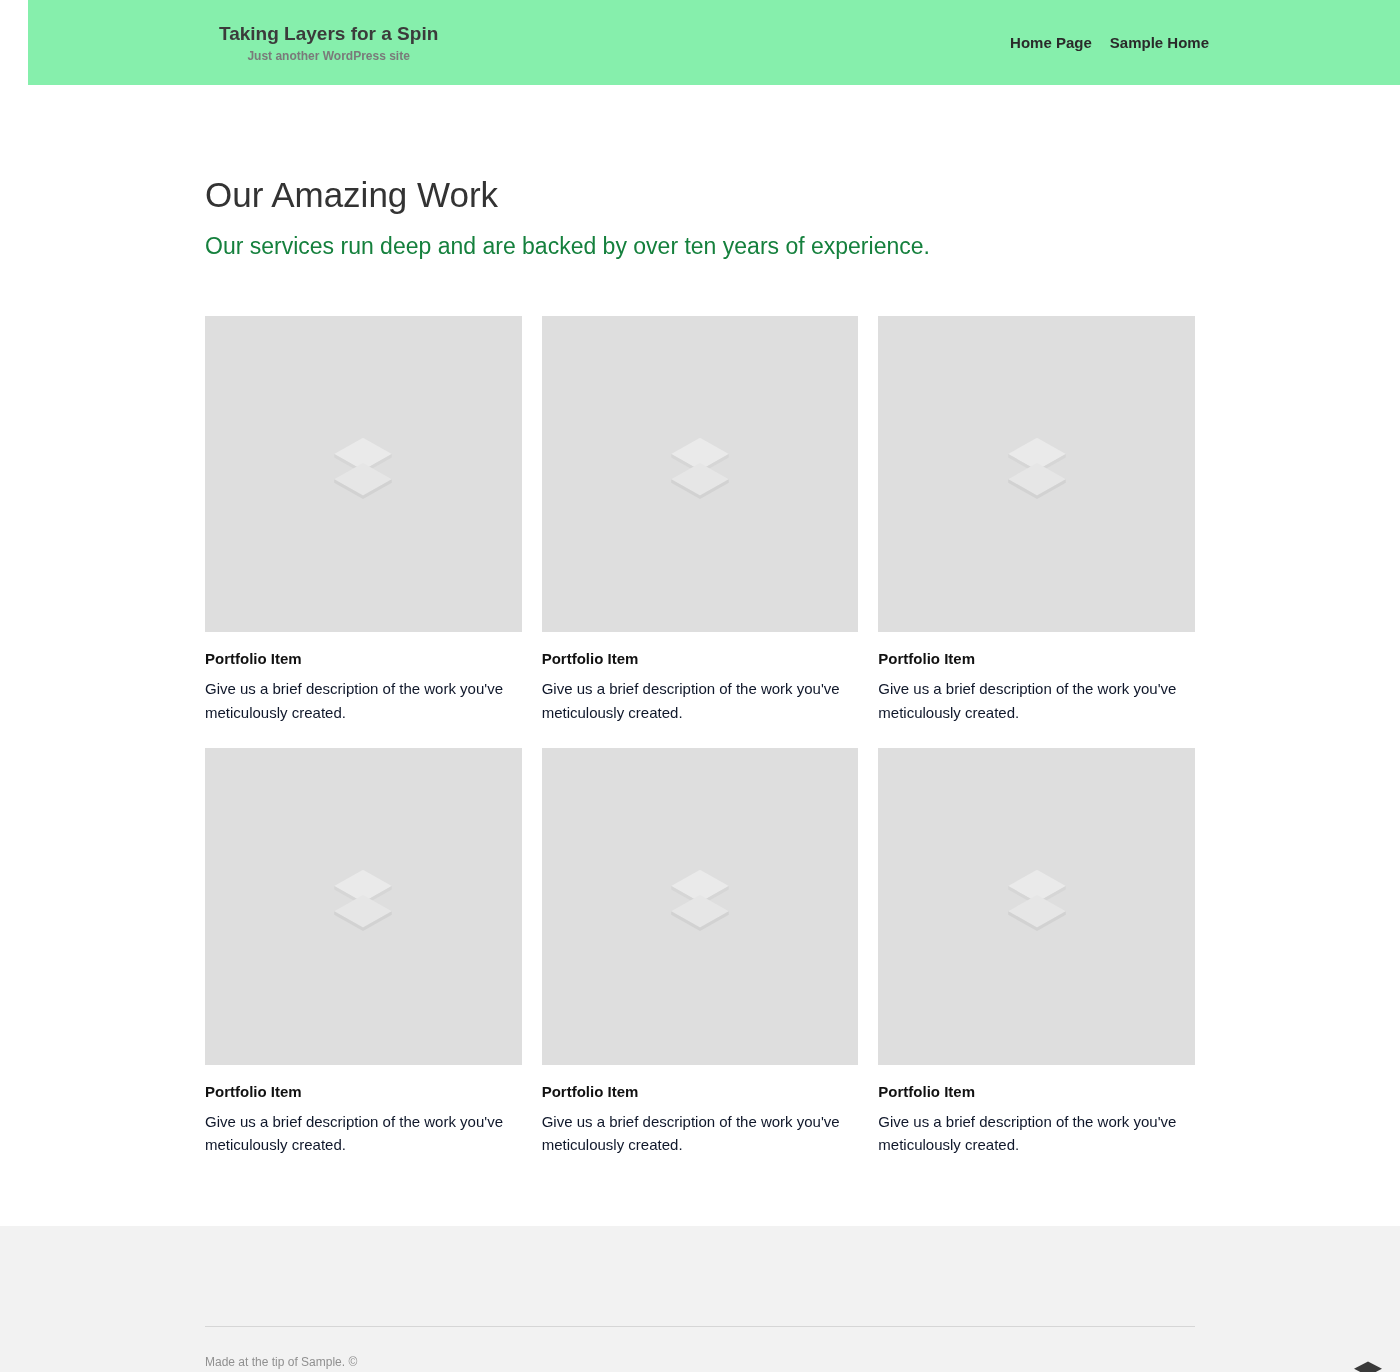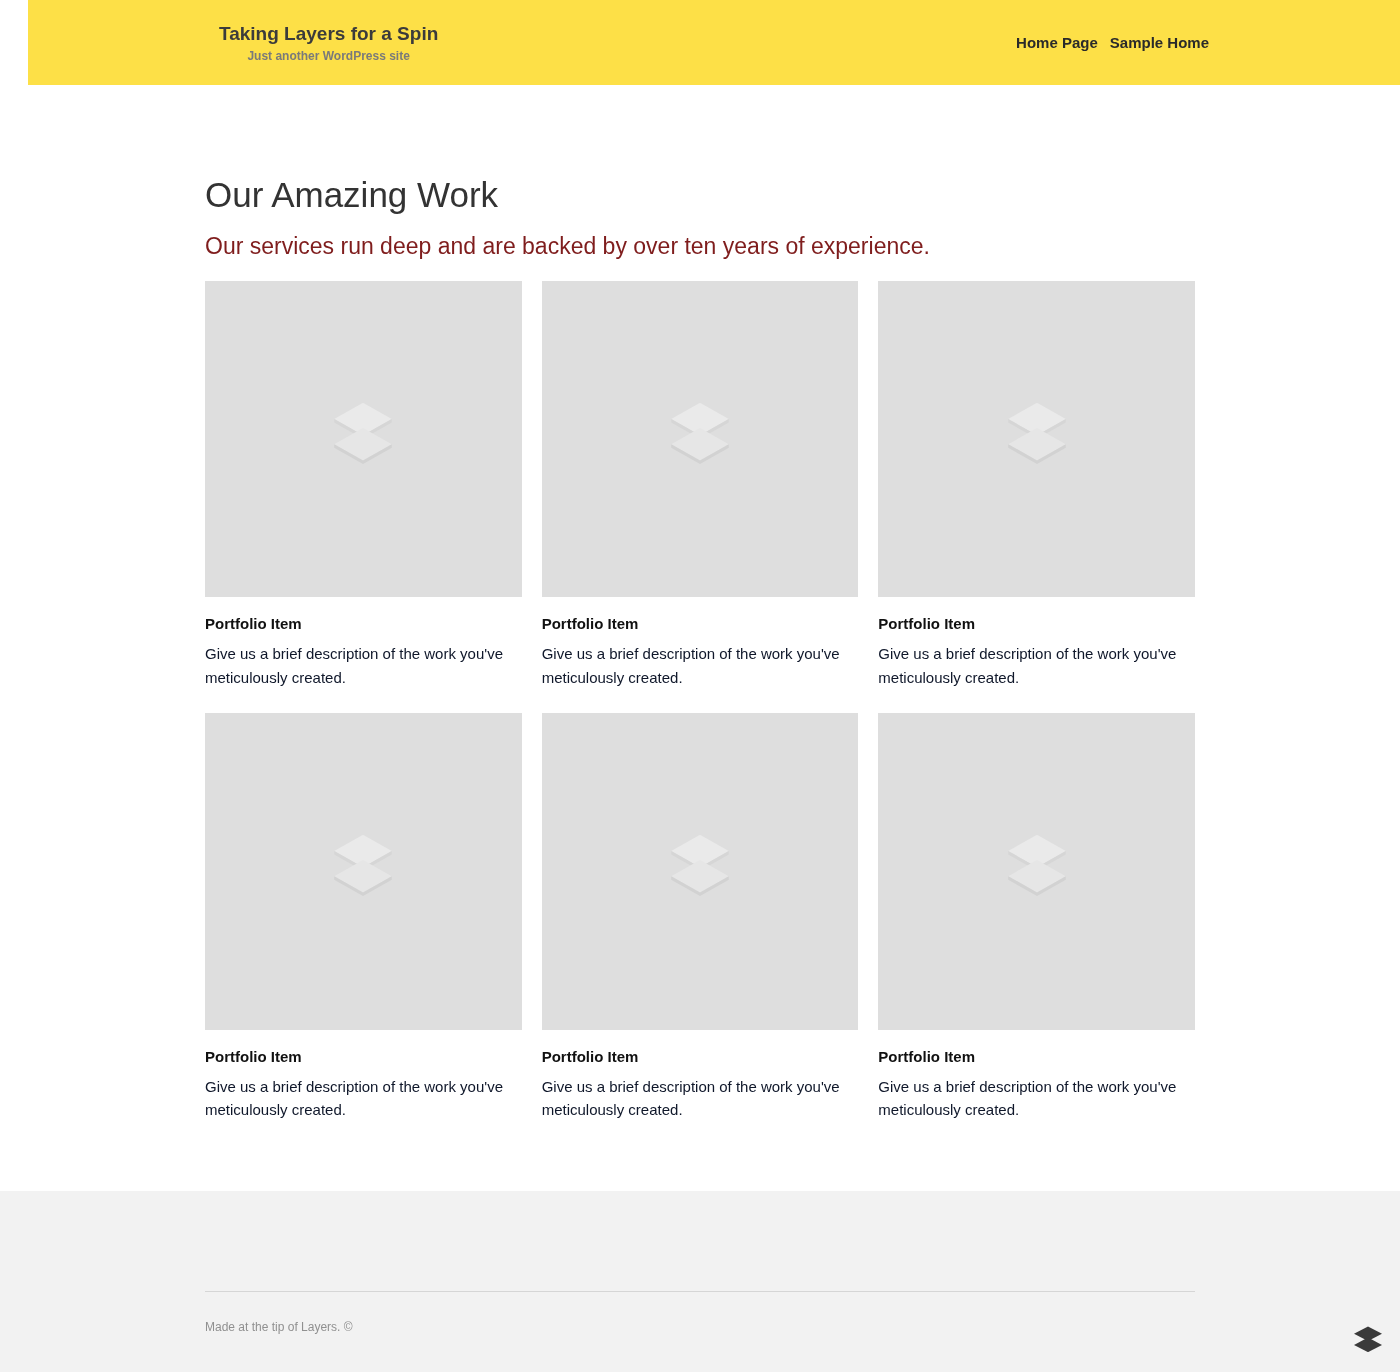--- a/index.html
+++ b/index.html
@@ -6,21 +6,21 @@
       margin: 0;
       padding: 0;
       box-sizing: border-box;
     }
     body {
       font-family: -apple-system, BlinkMacSystemFont, "Helvetica Neue", Arial, sans-serif;
       background: #fff;
       color: #323232;
     }
     .header {
-      background: #fde047;
+      background: #86efac;
       padding: 22px 8px;
       margin-left: 28px;
     }
     .container {
       max-width: 1010px;
       margin: 0 auto;
       padding: 0 10px;
     }
     .header-inner {
       display: flex;
@@ -35,42 +35,42 @@
     }
     .site-tagline {
       font-size: 12px;
       font-weight: 700;
       color: #7a7a7a;
       margin-top: 2px;
       text-align: center;
     }
     .nav {
       display: flex;
-      gap: 12px;
+      gap: 18px;
     }
     .nav a {
       font-size: 15px;
       font-weight: 700;
       color: #2a2a2a;
       text-decoration: none;
     }
     .main {
       background: #fff;
       padding: 90px 4px 70px;
     }
     .section-title {
       font-size: 35px;
       font-weight: 400;
       color: #333;
       margin-bottom: 18px;
     }
     .section-subtitle {
       font-size: 23px;
-      color: #7f1d1d;
-      margin-bottom: 21px;
+      color: #15803d;
+      margin-bottom: 56px;
       font-weight: 400;
     }
     .grid {
       display: grid;
       grid-template-columns: repeat(3, 1fr);
       gap: 20px;
       row-gap: 24px;
     }
     .card {
     }
@@ -234,21 +234,21 @@
         <p class="card-desc">Give us a brief description of the work you've meticulously created.</p>
       </div>
 
     </div>
   </div>
 </main>
 
 <footer class="footer">
   <div class="container">
     <div class="footer-line"></div>
-    <p class="footer-text">Made at the tip of Layers. ©</p>
+    <p class="footer-text">Made at the tip of Sample. ©</p>
   </div>
   <div class="layers-badge">
     <svg viewBox="0 0 100 90">
         <path d="M50 0 L100 26 L50 52 L0 26 Z" fill="#3a3a3a"></path>
         <path d="M50 40 L100 66 L50 92 L0 66 Z" fill="#3a3a3a"></path>
       </svg>
   </div>
 </footer>
 
 </body></html>

